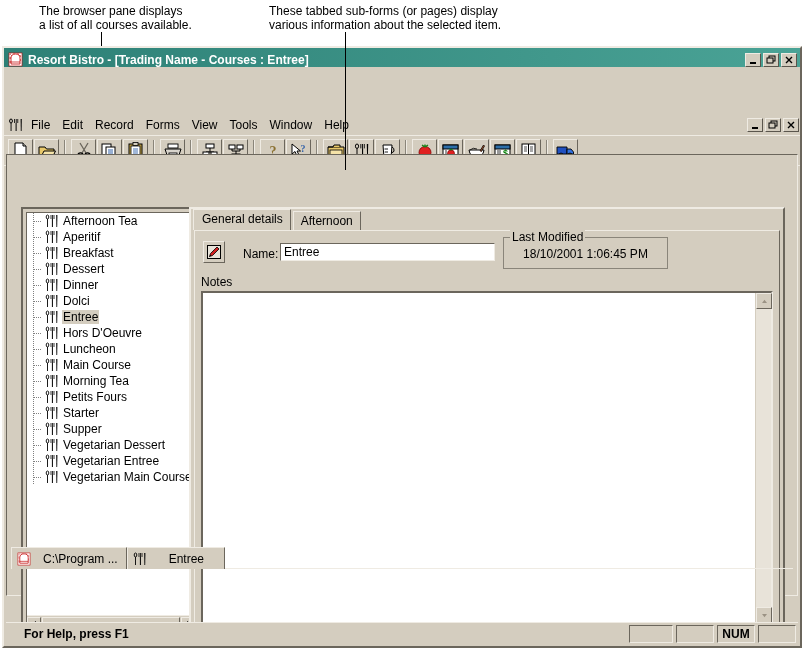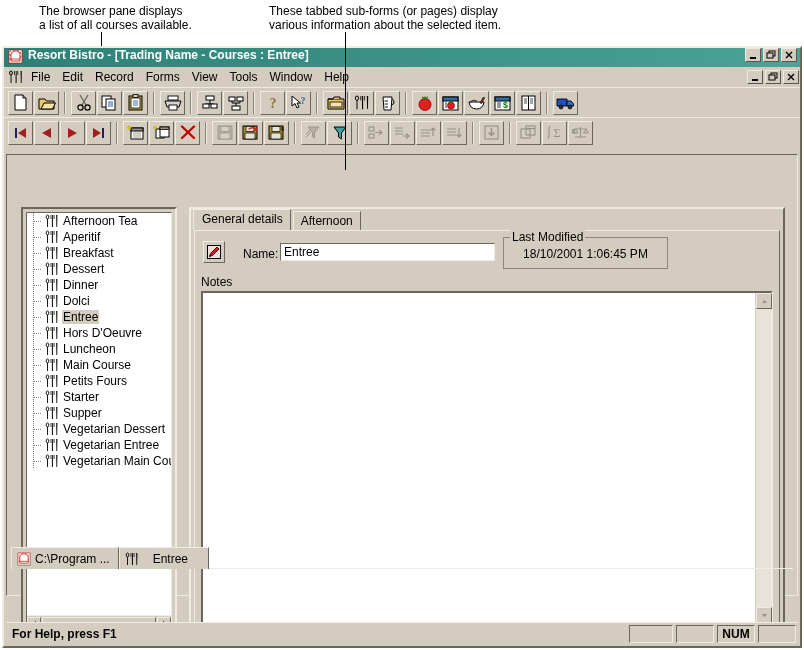--- a/index.html
+++ b/index.html
@@ -34,21 +34,21 @@
     background: #d4cdbf;
     border-top: 2px solid #efebe3;
     border-left: 2px solid #efebe3;
     border-right: 2px solid #6b665c;
     border-bottom: 2px solid #6b665c;
   }
   .title-bar {
     height: 19px;
     background: linear-gradient(to right, #2d8076, #4aa396);
     display: flex;
-    align-items: flex-start;
+    align-items: flex-end;
     padding: 0 2px;
   }
   .title-text {
     color: #ffffff;
     font-size: 12px;
     font-weight: bold;
     margin-left: 4px;
     white-space: nowrap;
     flex: 1;
   }
@@ -68,20 +68,21 @@
   }
   .win-btn svg { display: block; }
 
   
   .menu-bar {
     height: 20px;
     display: flex;
     align-items: center;
     background: #d4cdbf;
     padding-left: 3px;
+    margin-top: 48px;
   }
   .menu-item {
     font-size: 12px;
     color: #000;
     padding: 1px 6px;
     white-space: nowrap;
   }
   .mdi-icon { width: 18px; height: 16px; display:flex; align-items:center; justify-content:center; }
   .menu-spacer { flex: 1; }
 
@@ -119,21 +120,21 @@
     border-top: 1px solid #6b665c;
     border-left: 1px solid #6b665c;
     border-right: 1px solid #efebe3;
     border-bottom: 1px solid #efebe3;
   }
 
   
   .tree-pane {
     position: absolute;
     left: 14px; top: 52px;
-    width: 156px; height: 430px;
+    width: 180px; height: 430px;
     background: #d4cdbf;
     border-top: 2px solid #6b665c;
     border-left: 2px solid #6b665c;
     border-right: 2px solid #efebe3;
     border-bottom: 2px solid #efebe3;
     padding: 3px;
   }
   .tree-inner {
     width: 100%; height: 100%;
     background: #ffffff;
@@ -345,21 +346,21 @@
   .doc-tab {
     height: 22px;
     background: #d4cdbf;
     border-top: 1px solid #efebe3;
     border-left: 1px solid #efebe3;
     border-right: 1px solid #6b665c;
     display: flex; align-items: center;
     padding: 0 8px 0 5px;
     font-size: 12px; color: #000;
     white-space: nowrap;
-    gap: 4px;
+    gap: 12px;
   }
   .doc-tab-line {
     position: absolute;
     left: 4px; right: 4px; bottom: 26px;
     height: 1px; background: #efebe3;
   }
 
   
   .status-bar {
     position: absolute;
@@ -368,20 +369,21 @@
     background: #d4cdbf;
     border-top: 1px solid #efebe3;
     display: flex;
     align-items: center;
     padding: 2px 2px;
   }
   .status-text {
     font-size: 12px; font-weight: bold; color: #000;
     padding-left: 4px;
     flex: 1;
+    margin-left: 12px;
   }
   .status-pane {
     height: 18px;
     margin-left: 3px;
     border-top: 1px solid #6b665c;
     border-left: 1px solid #6b665c;
     border-right: 1px solid #efebe3;
     border-bottom: 1px solid #efebe3;
     display: flex; align-items: center; justify-content: center;
     font-size: 12px; font-weight: bold; color: #000;
@@ -922,20 +924,35 @@
                   <path d="M2.5 1 Q1.2 1 1.2 3 Q1.2 5 2.5 5 Q3.8 5 3.8 3 Q3.8 1 2.5 1 Z" fill="none" stroke="#000" stroke-width="0.9"></path>
                   <rect x="2.1" y="4.8" width="0.9" height="8.2" fill="#000"></rect>
                   <rect x="5.6" y="1" width="0.8" height="4" fill="#000"></rect>
                   <rect x="7.1" y="1" width="0.8" height="4" fill="#000"></rect>
                   <rect x="8.6" y="1" width="0.8" height="4" fill="#000"></rect>
                   <rect x="6.9" y="4.8" width="1" height="8.2" fill="#000"></rect>
                   <path d="M11.2 1 L12.4 1 L12.2 13 L11.4 13 Z" fill="#000"></path>
                 </svg>
             </span>
             <span class="tree-label">Main Course</span>
+          </div>
+          <div class="tree-item">
+            <span class="tree-dash"></span>
+            <span class="cutlery">
+              <svg width="14" height="14" viewBox="0 0 14 14">
+                  <path d="M2.5 1 Q1.2 1 1.2 3 Q1.2 5 2.5 5 Q3.8 5 3.8 3 Q3.8 1 2.5 1 Z" fill="none" stroke="#000" stroke-width="0.9"></path>
+                  <rect x="2.1" y="4.8" width="0.9" height="8.2" fill="#000"></rect>
+                  <rect x="5.6" y="1" width="0.8" height="4" fill="#000"></rect>
+                  <rect x="7.1" y="1" width="0.8" height="4" fill="#000"></rect>
+                  <rect x="8.6" y="1" width="0.8" height="4" fill="#000"></rect>
+                  <rect x="6.9" y="4.8" width="1" height="8.2" fill="#000"></rect>
+                  <path d="M11.2 1 L12.4 1 L12.2 13 L11.4 13 Z" fill="#000"></path>
+                </svg>
+            </span>
+            <span class="tree-label">Morning Tea</span>
           </div>
           <div class="tree-item">
             <span class="tree-dash"></span>
             <span class="cutlery">
               <svg width="14" height="14" viewBox="0 0 14 14">
                   <path d="M2.5 1 Q1.2 1 1.2 3 Q1.2 5 2.5 5 Q3.8 5 3.8 3 Q3.8 1 2.5 1 Z" fill="none" stroke="#000" stroke-width="0.9"></path>
                   <rect x="2.1" y="4.8" width="0.9" height="8.2" fill="#000"></rect>
                   <rect x="5.6" y="1" width="0.8" height="4" fill="#000"></rect>
                   <rect x="7.1" y="1" width="0.8" height="4" fill="#000"></rect>
                   <rect x="8.6" y="1" width="0.8" height="4" fill="#000"></rect>

